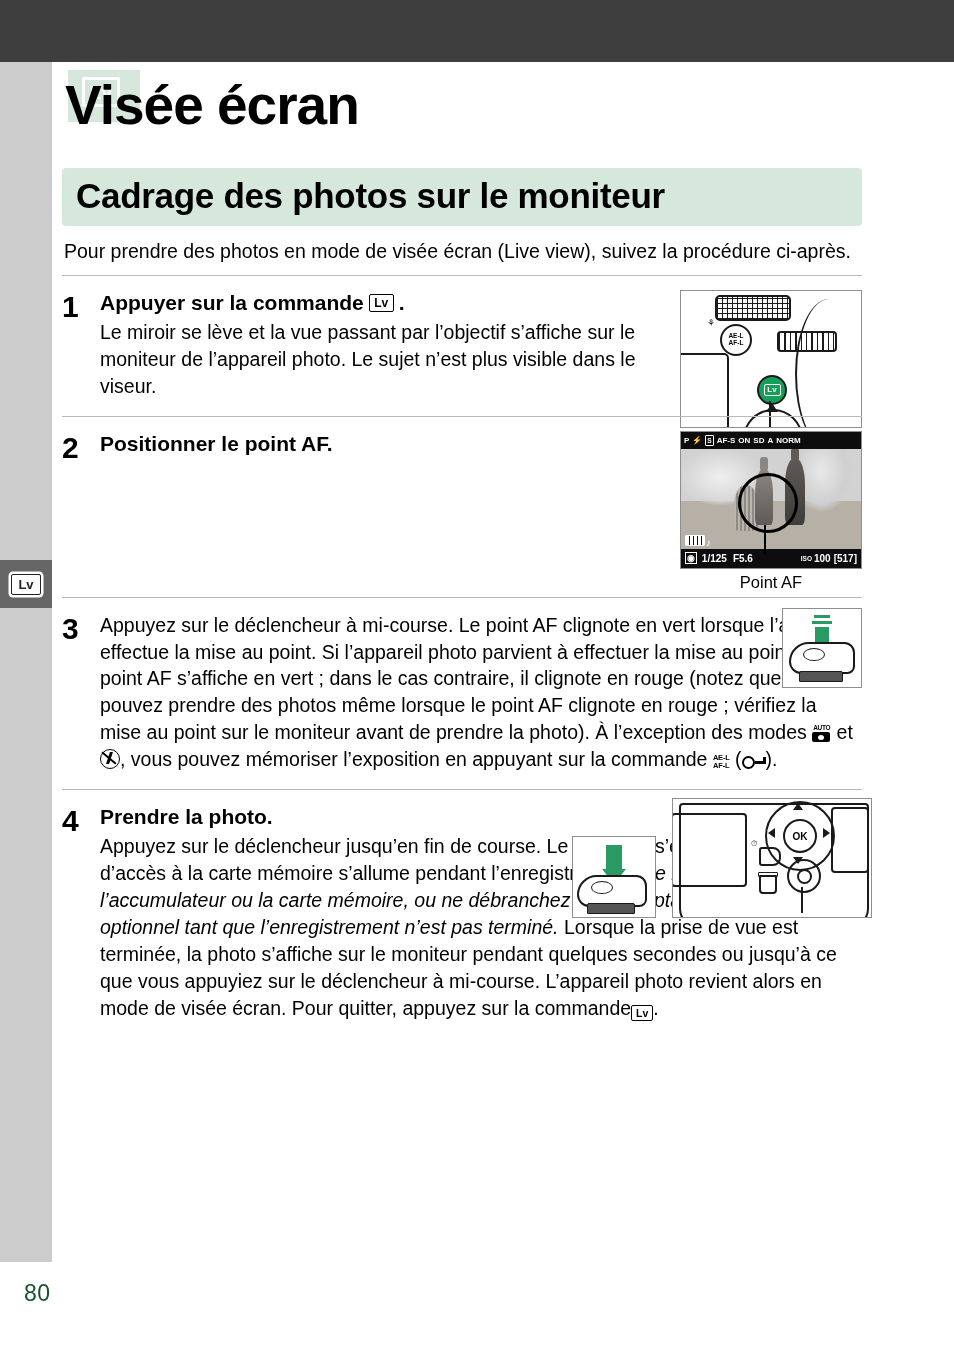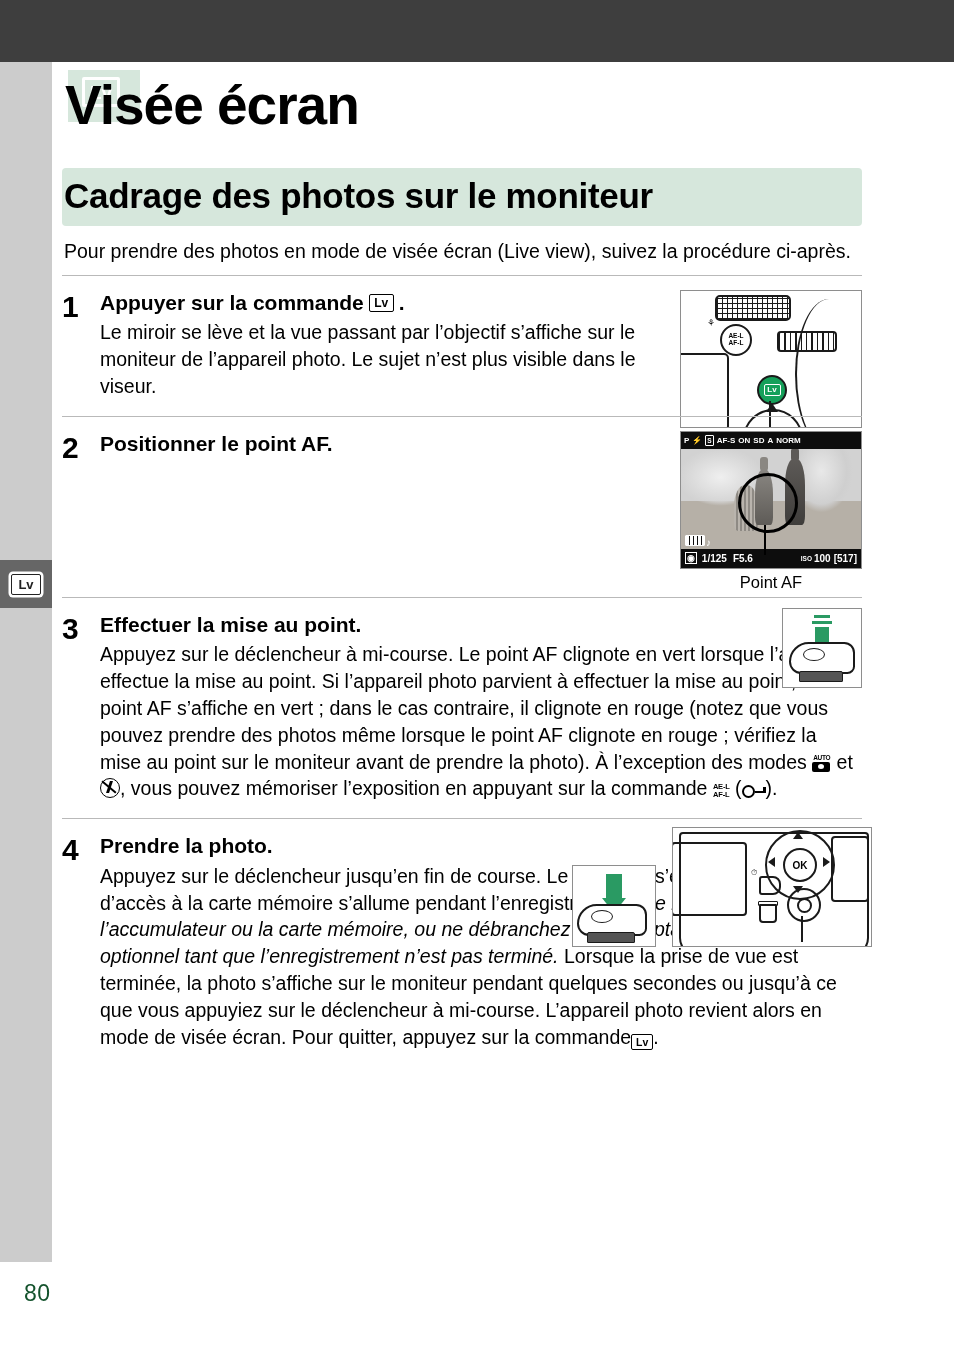--- a/index.html
+++ b/index.html
@@ -57,21 +57,21 @@
     color:#ffffff;border-color:#ffffff;border-width:3px;
   }
   #page-title{
     position:absolute;left:3px;top:16px;
     font-size:55px;font-weight:bold;letter-spacing:-1px;
     line-height:1;
   }
   
   #section-heading{
     background:#d6e7dc;border-radius:4px;
-    padding:9px 14px 11px 2px;
+    padding:9px 14px 11px 14px;
     font-size:35px;font-weight:bold;letter-spacing:-.3px;
     line-height:1.08;
     margin-bottom:12px;
   }
   #intro{
     font-size:19.5px;line-height:1.38;
     padding:0 2px 0 2px;
     margin-bottom:10px;
   }
   
@@ -470,21 +470,20 @@
         </div>
       </div>
       <div class="fig-caption">Point AF</div>
     </div>
   </div>
 
   <div class="step">
     <div class="step-row">
       <div class="step-num">3</div>
       <div class="step-body">
-        <div class="step-title">Effectuer la mise au point.</div>
         <div class="step-text" style="padding-right:0;">
           <span>Appuyez sur le déclencheur à mi-course. Le point AF clignote en vert lorsque l’appareil effectue la mise au point. Si l’appareil photo parvient à effectuer la mise au point, le point AF s’affiche en vert ; dans le cas contraire, il clignote en rouge (notez que vous pouvez prendre des photos même lorsque le point AF clignote en rouge ; vérifiez la mise au point sur le moniteur avant de prendre la photo). À l’exception des modes</span>
           <span class="pict pict-auto">
             <span class="lbl">AUTO</span>
               <span class="cam"></span>
           </span>
           <span>et</span>
           <span class="pict pict-flashoff"></span><span>, vous pouvez mémoriser l’exposition en appuyant sur la commande</span>
           <span class="nowrap">
             <span class="pict-ael">AE-L<br>AF-L</span>

